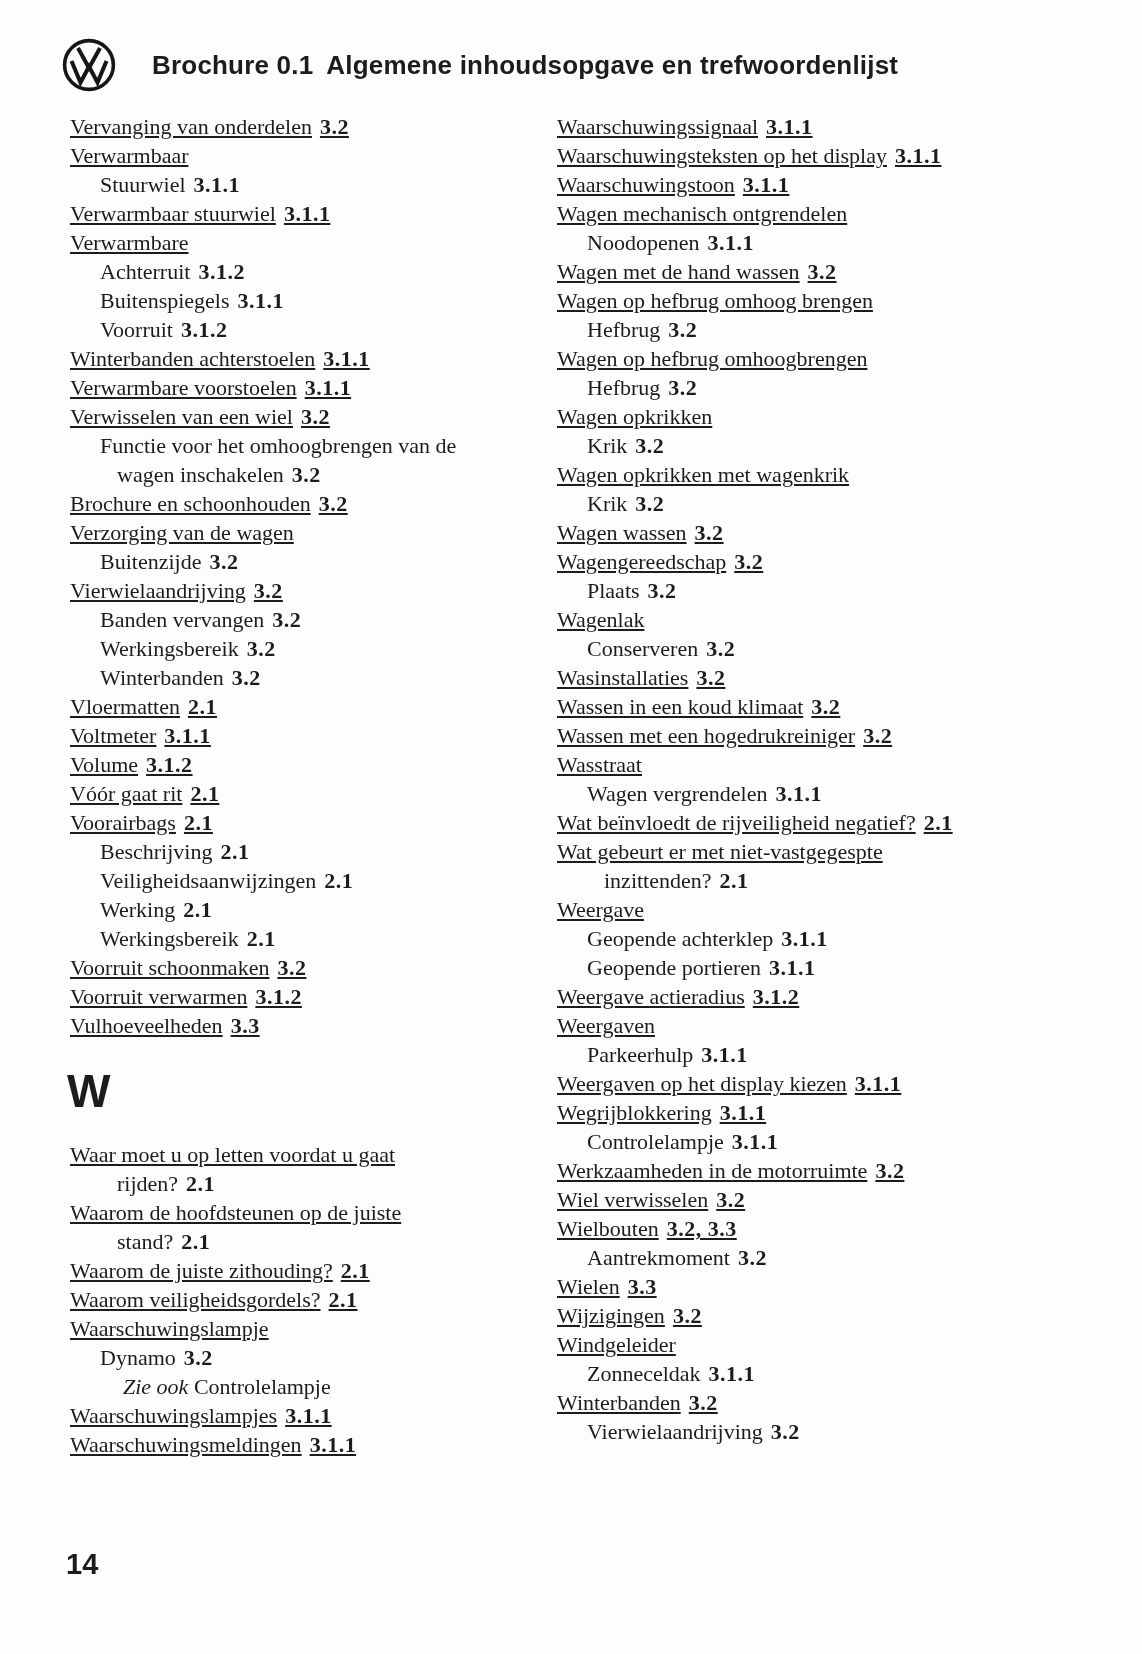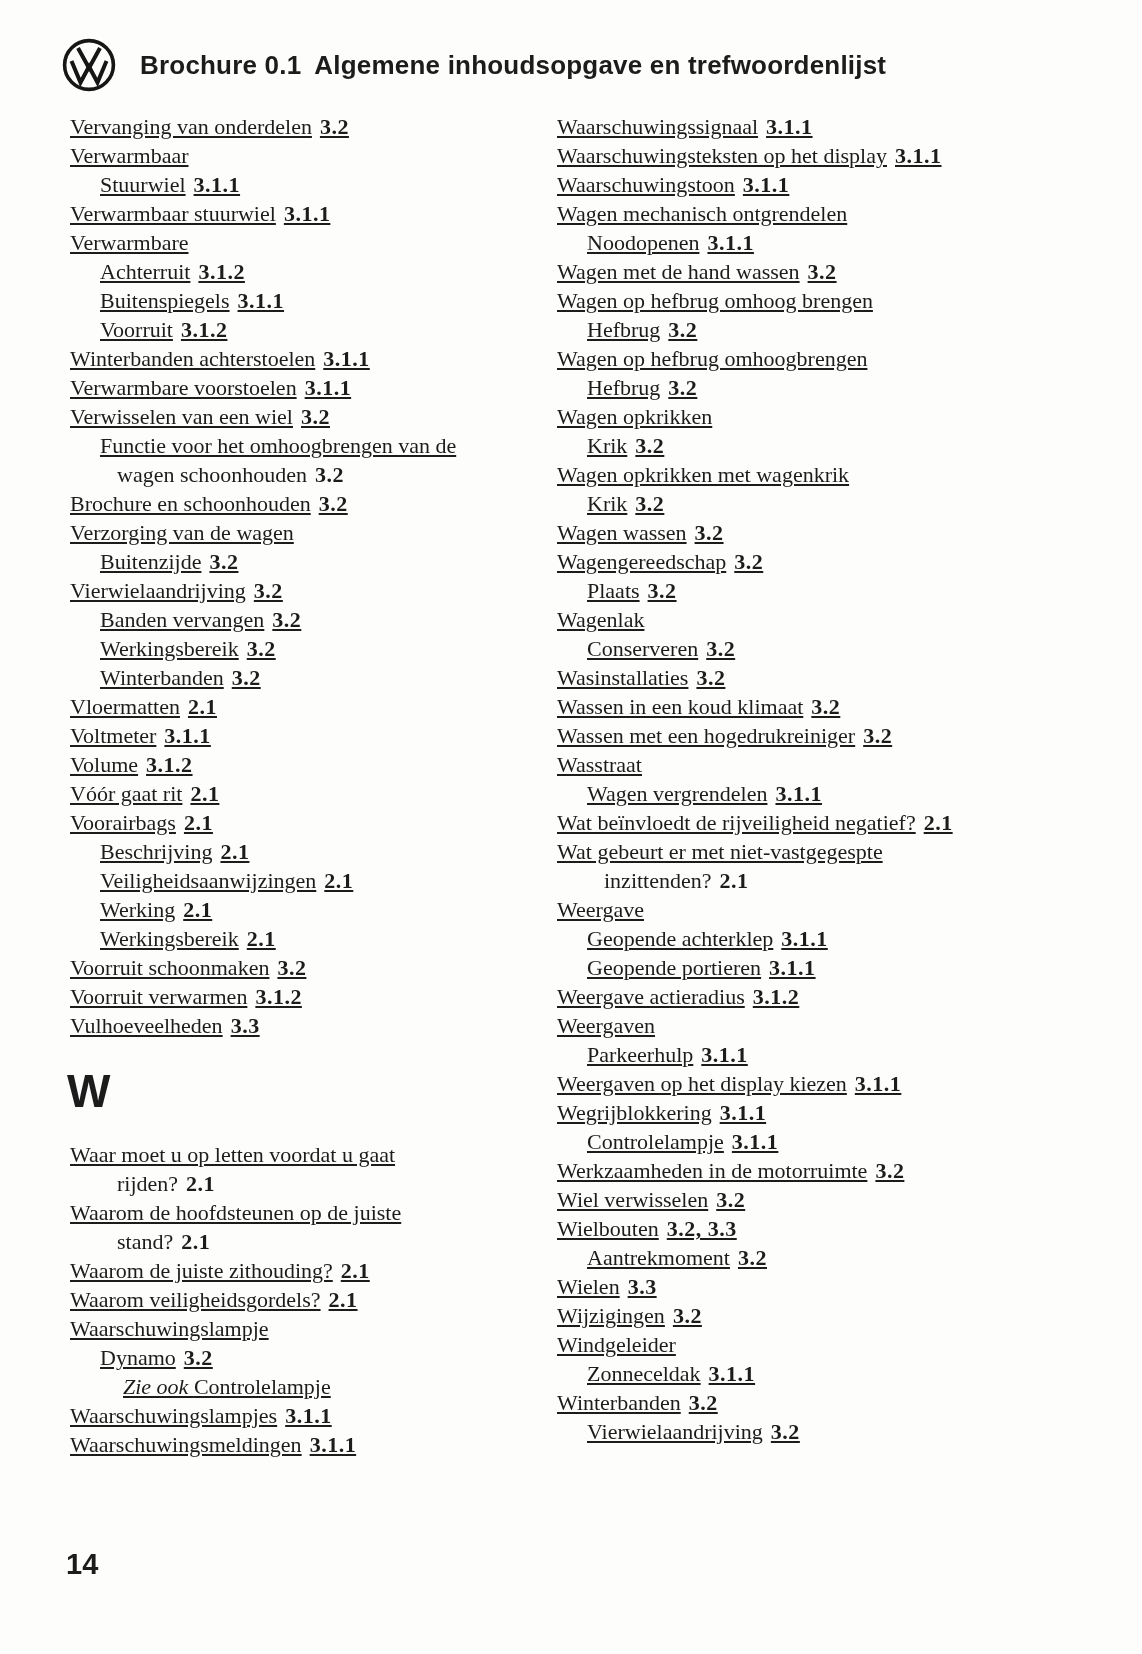--- a/index.html
+++ b/index.html
@@ -12,40 +12,40 @@
     overflow:hidden;
   }
 
   
   .header {
     position:absolute; top:38px; left:62px;
     display:flex; align-items:center;
   }
   .logo { width:54px; height:54px; flex:0 0 auto; }
   .title {
-    margin-left:24px;
+    margin-left:36px;
     font-family:"Liberation Sans", sans-serif;
     font-weight:700;
     font-size:26px;
     letter-spacing:0.2px;
     white-space:nowrap;
   }
   .title .gap { display:inline-block; width:13px; }
 
   
   .col {
     position:absolute; top:112px;
     font-size:22px; line-height:29px;
   }
   .col-left  { left:70px;  width:462px; }
   .col-right { left:557px; width:548px; }
 
   .entry { white-space:nowrap; }
   .entry.indent-0 { padding-left:0;text-decoration:underline; }
-  .entry.indent-1 { padding-left:30px;text-decoration:underline; }
+  .entry.indent-1 { padding-left:30px; }
   .entry.indent-2 { padding-left:47px; }
 
   .ref { font-weight:bold; margin-left:8px; letter-spacing:0.5px; }
   .italic-prefix { font-style:italic;margin-left:23px; }
 
   .section-heading {
     font-family:"Liberation Sans", sans-serif;
     font-weight:700;
     font-size:46px;
     line-height:50px;
@@ -80,21 +80,21 @@
     <div class="entry indent-1"><span class="entry-text">Stuurwiel</span><span class="ref">3.1.1</span></div>
     <div class="entry indent-0"><span class="entry-text">Verwarmbaar stuurwiel</span><span class="ref">3.1.1</span></div>
     <div class="entry indent-0"><span class="entry-text">Verwarmbare</span></div>
     <div class="entry indent-1"><span class="entry-text">Achterruit</span><span class="ref">3.1.2</span></div>
     <div class="entry indent-1"><span class="entry-text">Buitenspiegels</span><span class="ref">3.1.1</span></div>
     <div class="entry indent-1"><span class="entry-text">Voorruit</span><span class="ref">3.1.2</span></div>
     <div class="entry indent-0"><span class="entry-text">Winterbanden achterstoelen</span><span class="ref">3.1.1</span></div>
     <div class="entry indent-0"><span class="entry-text">Verwarmbare voorstoelen</span><span class="ref">3.1.1</span></div>
     <div class="entry indent-0"><span class="entry-text">Verwisselen van een wiel</span><span class="ref">3.2</span></div>
     <div class="entry indent-1"><span class="entry-text">Functie voor het omhoogbrengen van de</span></div>
-    <div class="entry indent-2"><span class="entry-text">wagen schoonhouden</span><span class="ref">3.2</span></div>
+    <div class="entry indent-2"><span class="entry-text">wagen inschakelen</span><span class="ref">3.2</span></div>
     <div class="entry indent-0"><span class="entry-text">Brochure en schoonhouden</span><span class="ref">3.2</span></div>
     <div class="entry indent-0"><span class="entry-text">Verzorging van de wagen</span></div>
     <div class="entry indent-1"><span class="entry-text">Buitenzijde</span><span class="ref">3.2</span></div>
     <div class="entry indent-0"><span class="entry-text">Vierwielaandrijving</span><span class="ref">3.2</span></div>
     <div class="entry indent-1"><span class="entry-text">Banden vervangen</span><span class="ref">3.2</span></div>
     <div class="entry indent-1"><span class="entry-text">Werkingsbereik</span><span class="ref">3.2</span></div>
     <div class="entry indent-1"><span class="entry-text">Winterbanden</span><span class="ref">3.2</span></div>
     <div class="entry indent-0"><span class="entry-text">Vloermatten</span><span class="ref">2.1</span></div>
     <div class="entry indent-0"><span class="entry-text">Voltmeter</span><span class="ref">3.1.1</span></div>
     <div class="entry indent-0"><span class="entry-text">Volume</span><span class="ref">3.1.2</span></div>

